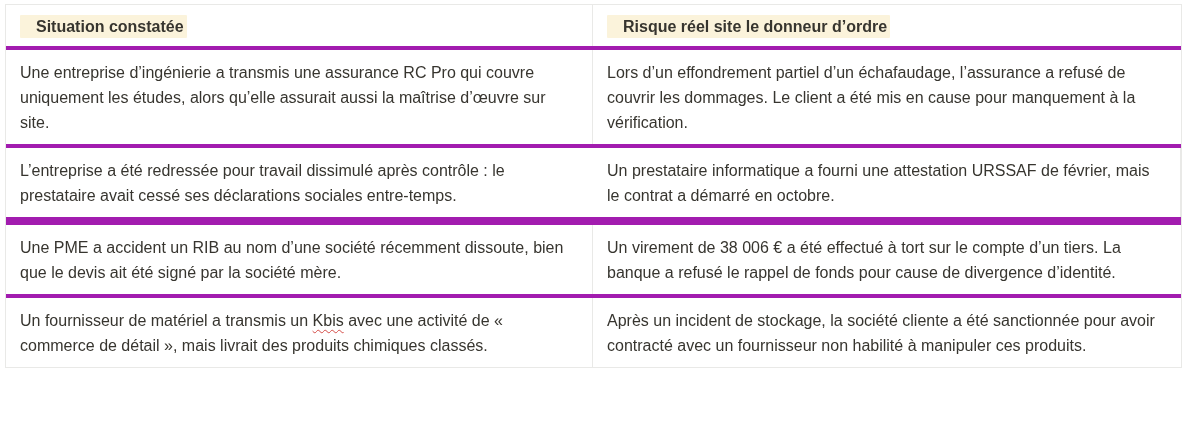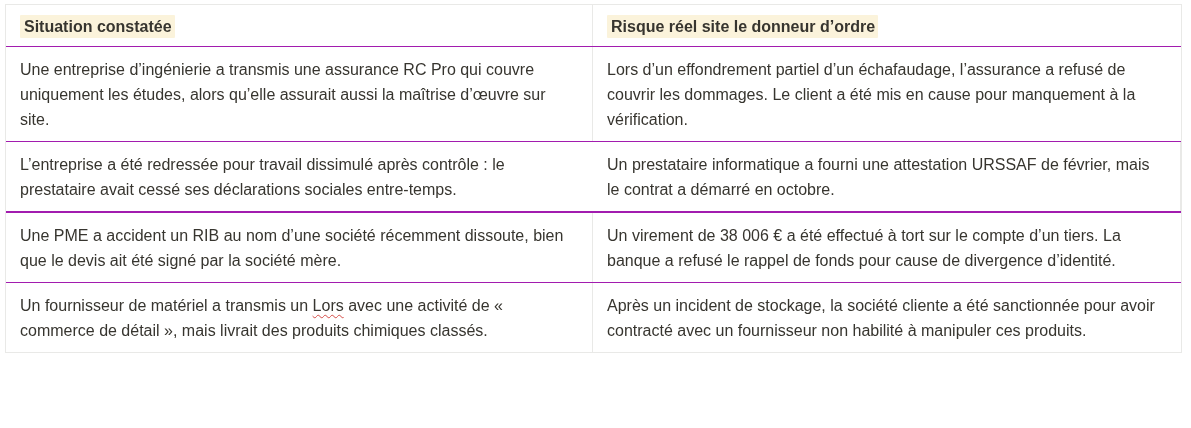--- a/index.html
+++ b/index.html
@@ -21,39 +21,39 @@
     top: 4px;
     width: 1175px;
     border: 1px solid #e9e9e7;
     background: #ffffff;
   }
   .t-row {
     display: grid;
     grid-template-columns: 587px 1fr;
   }
   .t-row + .t-row {
-    border-top: 1px solid #a21caf;
+    border-top: 4px solid #a21caf;
   }
   .t-cell {
     padding: 10px 14px 9px 14px;
     font-size: 16px;
     line-height: 25px;
     background: #ffffff;
   }
   .t-cell.first {
     border-right: 1px solid #e9e9e7;
   }
   .header-row .t-cell {
     padding-top: 9px;
     padding-bottom: 7px;
   }
   .header-row .hl {
     font-weight: 700;
     background: #fbf3db;
-    padding: 3px 3px 3px 4px;
+    padding: 3px 3px 3px 16px;
     border-radius: 1px;
     box-decoration-break: clone;
     -webkit-box-decoration-break: clone;
   }
   .misspelled {
     text-decoration: underline;
     text-decoration-style: wavy;
     text-decoration-color: #d44c47;
     text-decoration-thickness: 1px;
     text-underline-offset: 3px;
@@ -99,20 +99,20 @@
     <div class="t-cell first">
       <span>Une PME a accident un RIB au nom d’une société récemment dissoute, bien que le devis ait été signé par la société mère.</span>
     </div>
     <div class="t-cell">
       <span>Un virement de 38 006 € a été effectué à tort sur le compte d’un tiers. La banque a refusé le rappel de fonds pour cause de divergence d’identité.</span>
     </div>
   </div>
 
   <div class="t-row">
     <div class="t-cell first">
-      <span>Un fournisseur de matériel a transmis un </span><span class="misspelled">Lors</span><span> avec une activité de « commerce de détail », mais livrait des produits chimiques classés.</span>
+      <span>Un fournisseur de matériel a transmis un </span><span class="misspelled">Kbis</span><span> avec une activité de « commerce de détail », mais livrait des produits chimiques classés.</span>
     </div>
     <div class="t-cell">
       <span>Après un incident de stockage, la société cliente a été sanctionnée pour avoir contracté avec un fournisseur non habilité à manipuler ces produits.</span>
     </div>
   </div>
 
 </div>
 
 </body></html>

